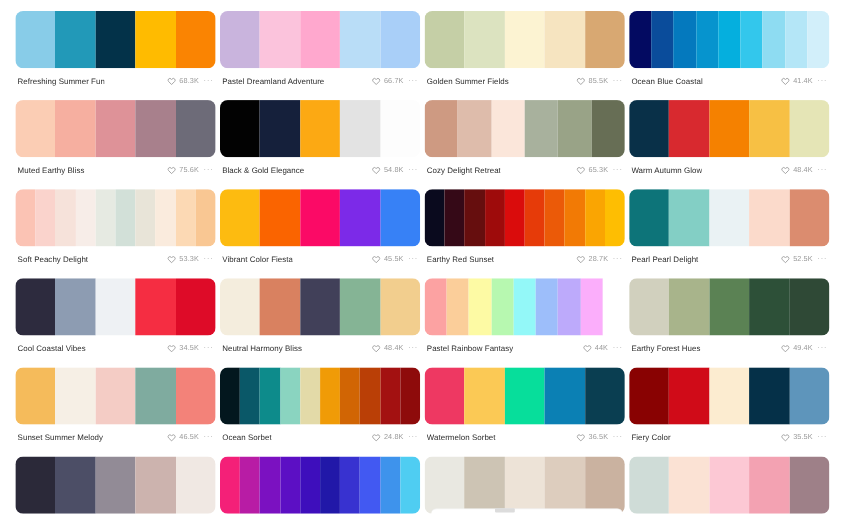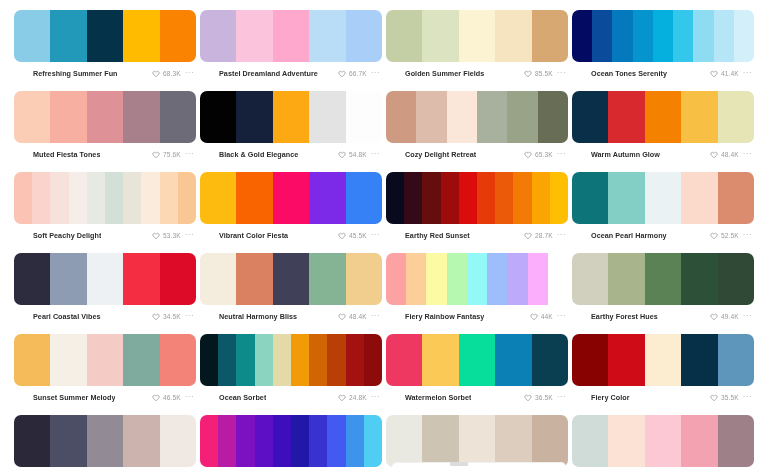--- a/index.html
+++ b/index.html
@@ -33,28 +33,27 @@
     height: 100%;
   }
   .meta {
     display: flex;
     align-items: center;
     justify-content: space-between;
     padding: 7px 2px 9px 2px;
   }
   .title {
     font-size: 7.2px;
-    font-weight: bold;
+    font-weight: normal;
     color: #2b2b2b;
     letter-spacing: 0.05px;
     white-space: nowrap;
     overflow: hidden;
     text-overflow: ellipsis;
     max-width: 110px;
-    margin-left: 17px;
   }
   .actions {
     display: flex;
     align-items: center;
     gap: 4px;
     flex-shrink: 0;
   }
   .likes {
     display: flex;
     align-items: center;
@@ -178,21 +177,21 @@
         <div class="swatch" style="background: rgb(10, 76, 155);"></div>
         <div class="swatch" style="background: rgb(4, 121, 190);"></div>
         <div class="swatch" style="background: rgb(6, 148, 206);"></div>
         <div class="swatch" style="background: rgb(5, 175, 222);"></div>
         <div class="swatch" style="background: rgb(51, 199, 236);"></div>
         <div class="swatch" style="background: rgb(142, 220, 242);"></div>
         <div class="swatch" style="background: rgb(180, 230, 247);"></div>
         <div class="swatch" style="background: rgb(210, 239, 250);"></div>
       </div>
       <div class="meta">
-        <div class="title">Ocean Tones Serenity</div>
+        <div class="title">Ocean Blue Coastal</div>
         <div class="actions">
           <div class="likes">
             <span class="heart-icon">
               <svg viewBox="0 0 24 24" fill="none" stroke="#9a9a9a" stroke-width="2.4">
                 <path d="M12 20.5 3.8 12.3a4.9 4.9 0 0 1 0-6.9 4.9 4.9 0 0 1 6.9 0l1.3 1.3 1.3-1.3a4.9 4.9 0 0 1 6.9 0 4.9 4.9 0 0 1 0 6.9z"></path>
               </svg>
             </span>
             <span class="like-count">41.4K</span>
           </div>
           <span class="more-icon">···</span>
@@ -201,21 +200,21 @@
     </div>
     <div class="card">
       <div class="swatches">
         <div class="swatch" style="background: rgb(251, 205, 180);"></div>
         <div class="swatch" style="background: rgb(246, 175, 160);"></div>
         <div class="swatch" style="background: rgb(222, 146, 152);"></div>
         <div class="swatch" style="background: rgb(168, 128, 140);"></div>
         <div class="swatch" style="background: rgb(109, 107, 120);"></div>
       </div>
       <div class="meta">
-        <div class="title">Muted Fiesta Tones</div>
+        <div class="title">Muted Earthy Bliss</div>
         <div class="actions">
           <div class="likes">
             <span class="heart-icon">
               <svg viewBox="0 0 24 24" fill="none" stroke="#9a9a9a" stroke-width="2.4">
                 <path d="M12 20.5 3.8 12.3a4.9 4.9 0 0 1 0-6.9 4.9 4.9 0 0 1 6.9 0l1.3 1.3 1.3-1.3a4.9 4.9 0 0 1 6.9 0 4.9 4.9 0 0 1 0 6.9z"></path>
               </svg>
             </span>
             <span class="like-count">75.6K</span>
           </div>
           <span class="more-icon">···</span>
@@ -373,21 +372,21 @@
     </div>
     <div class="card">
       <div class="swatches">
         <div class="swatch" style="background: rgb(13, 116, 121);"></div>
         <div class="swatch" style="background: rgb(131, 207, 197);"></div>
         <div class="swatch" style="background: rgb(234, 242, 244);"></div>
         <div class="swatch" style="background: rgb(251, 218, 203);"></div>
         <div class="swatch" style="background: rgb(219, 140, 111);"></div>
       </div>
       <div class="meta">
-        <div class="title">Ocean Pearl Harmony</div>
+        <div class="title">Pearl Pearl Delight</div>
         <div class="actions">
           <div class="likes">
             <span class="heart-icon">
               <svg viewBox="0 0 24 24" fill="none" stroke="#9a9a9a" stroke-width="2.4">
                 <path d="M12 20.5 3.8 12.3a4.9 4.9 0 0 1 0-6.9 4.9 4.9 0 0 1 6.9 0l1.3 1.3 1.3-1.3a4.9 4.9 0 0 1 6.9 0 4.9 4.9 0 0 1 0 6.9z"></path>
               </svg>
             </span>
             <span class="like-count">52.5K</span>
           </div>
           <span class="more-icon">···</span>
@@ -396,21 +395,21 @@
     </div>
     <div class="card">
       <div class="swatches">
         <div class="swatch" style="background: rgb(45, 43, 62);"></div>
         <div class="swatch" style="background: rgb(141, 156, 178);"></div>
         <div class="swatch" style="background: rgb(238, 241, 244);"></div>
         <div class="swatch" style="background: rgb(245, 45, 66);"></div>
         <div class="swatch" style="background: rgb(222, 11, 40);"></div>
       </div>
       <div class="meta">
-        <div class="title">Pearl Coastal Vibes</div>
+        <div class="title">Cool Coastal Vibes</div>
         <div class="actions">
           <div class="likes">
             <span class="heart-icon">
               <svg viewBox="0 0 24 24" fill="none" stroke="#9a9a9a" stroke-width="2.4">
                 <path d="M12 20.5 3.8 12.3a4.9 4.9 0 0 1 0-6.9 4.9 4.9 0 0 1 6.9 0l1.3 1.3 1.3-1.3a4.9 4.9 0 0 1 6.9 0 4.9 4.9 0 0 1 0 6.9z"></path>
               </svg>
             </span>
             <span class="like-count">34.5K</span>
           </div>
           <span class="more-icon">···</span>
@@ -446,21 +445,21 @@
         <div class="swatch" style="background: rgb(251, 206, 154);"></div>
         <div class="swatch" style="background: rgb(253, 250, 164);"></div>
         <div class="swatch" style="background: rgb(183, 248, 176);"></div>
         <div class="swatch" style="background: rgb(147, 248, 248);"></div>
         <div class="swatch" style="background: rgb(157, 190, 250);"></div>
         <div class="swatch" style="background: rgb(189, 170, 251);"></div>
         <div class="swatch" style="background: rgb(251, 174, 251);"></div>
         <div class="swatch" style="background: rgb(255, 255, 255);"></div>
       </div>
       <div class="meta">
-        <div class="title">Fiery Rainbow Fantasy</div>
+        <div class="title">Pastel Rainbow Fantasy</div>
         <div class="actions">
           <div class="likes">
             <span class="heart-icon">
               <svg viewBox="0 0 24 24" fill="none" stroke="#9a9a9a" stroke-width="2.4">
                 <path d="M12 20.5 3.8 12.3a4.9 4.9 0 0 1 0-6.9 4.9 4.9 0 0 1 6.9 0l1.3 1.3 1.3-1.3a4.9 4.9 0 0 1 6.9 0 4.9 4.9 0 0 1 0 6.9z"></path>
               </svg>
             </span>
             <span class="like-count">44K</span>
           </div>
           <span class="more-icon">···</span>

